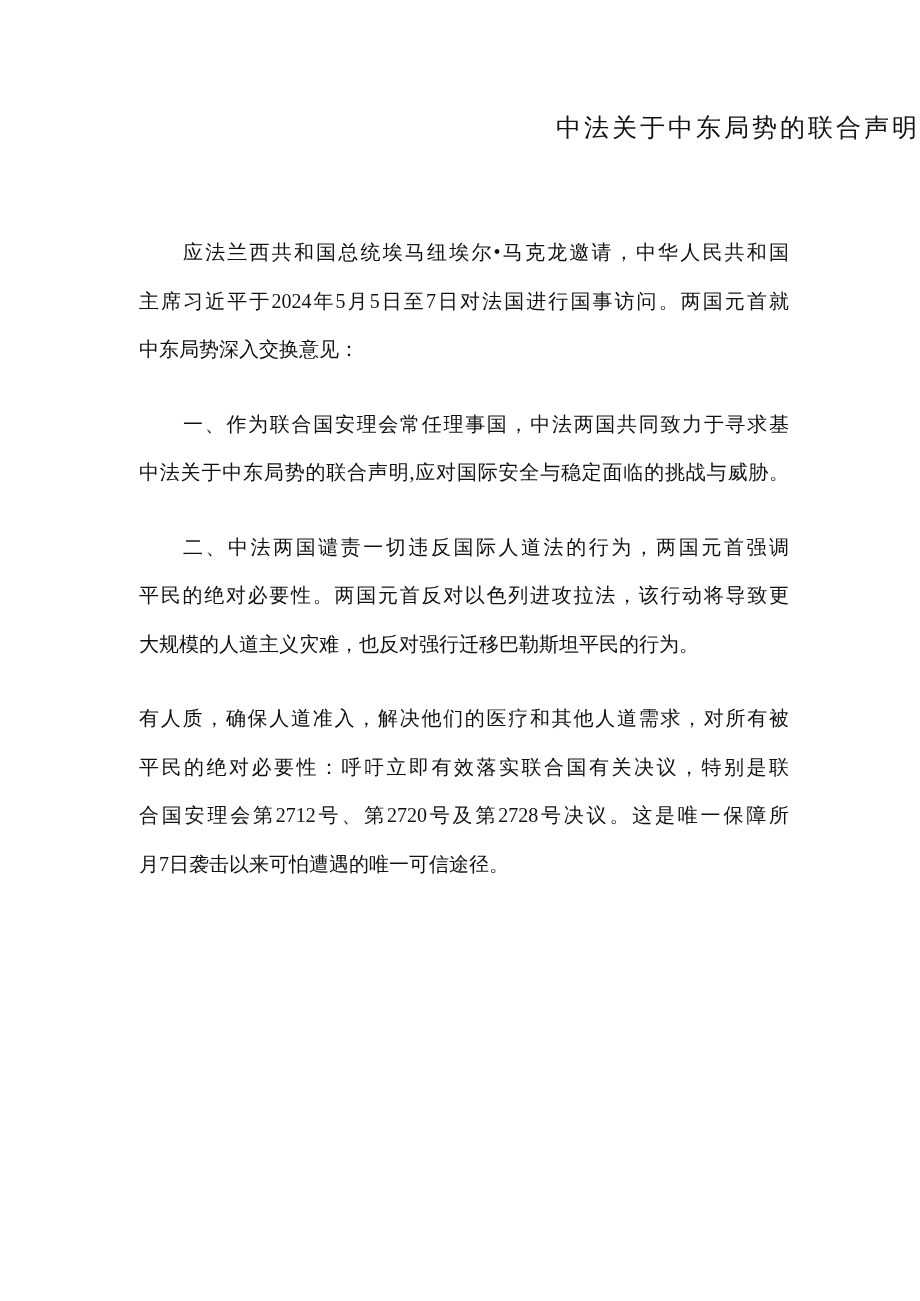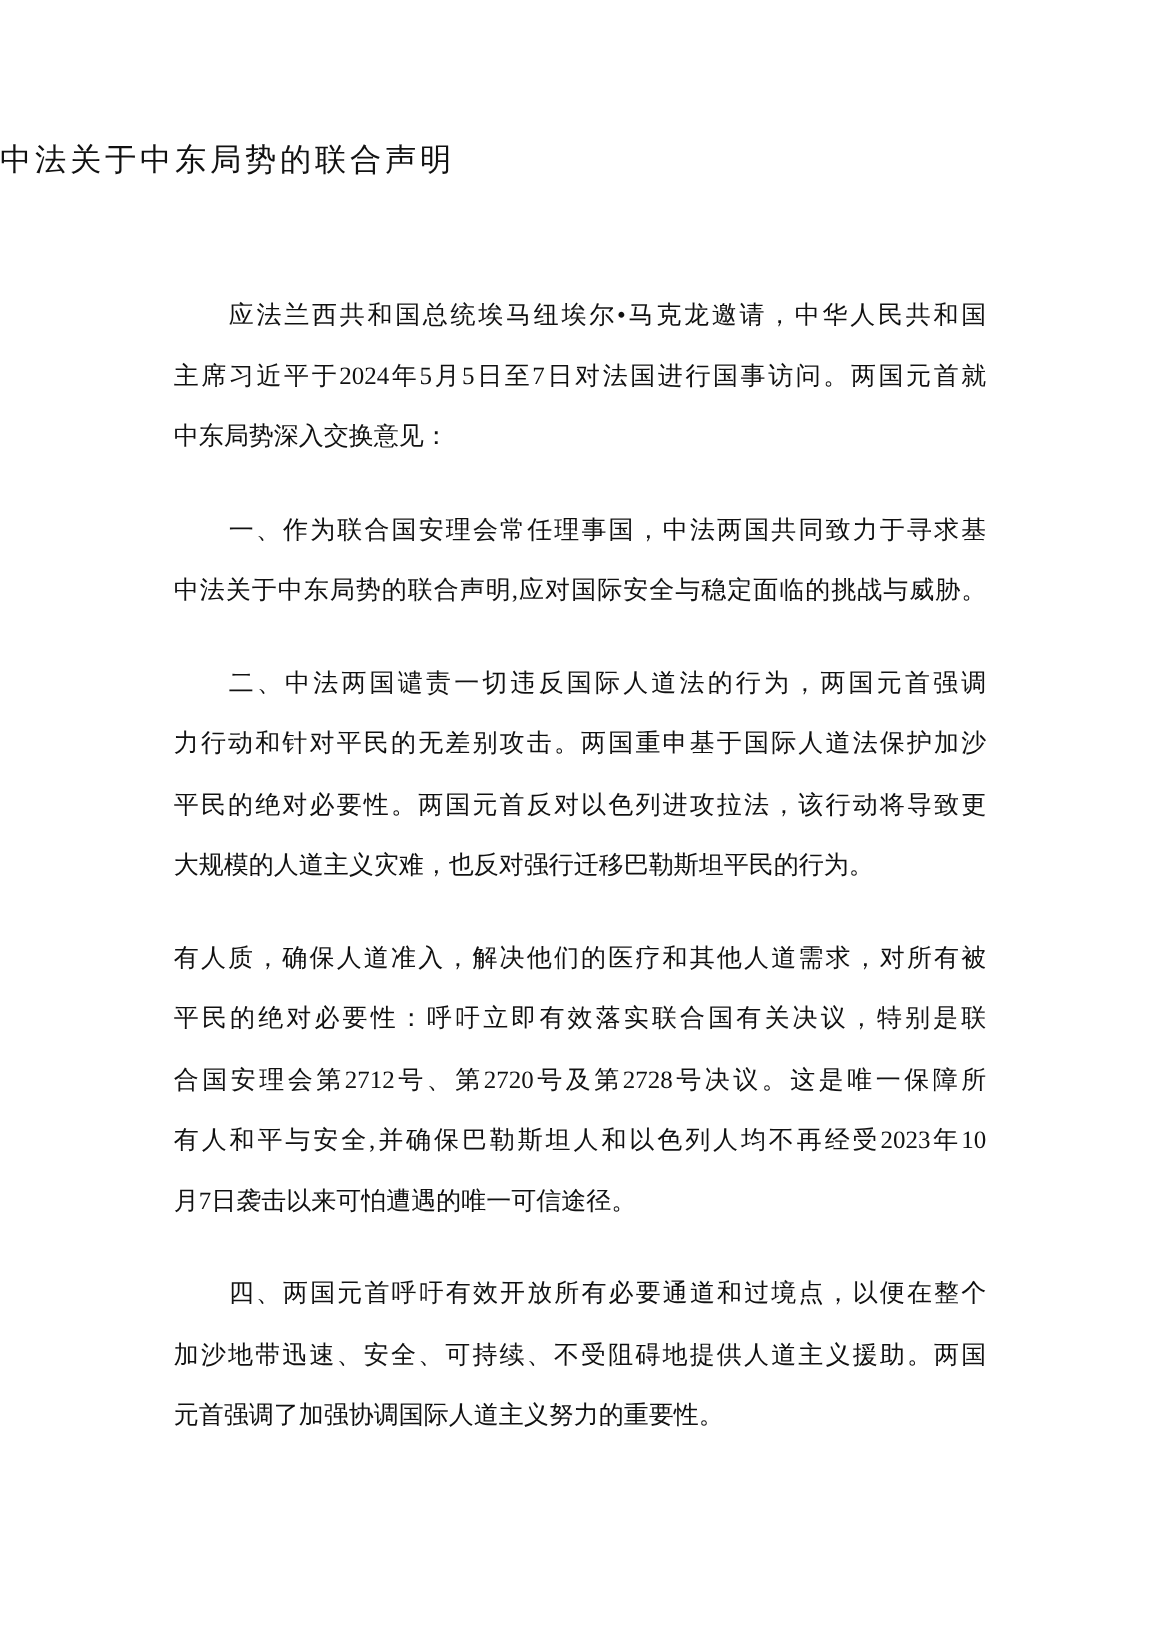--- a/index.html
+++ b/index.html
@@ -19,21 +19,21 @@
       position: absolute;
       left: 0; top: 0;
       width: 920px;
       height: 1301px;
     }
     .title {
       position: absolute;
       top: 112px;
       left: 0;
       width: 920px;
-      text-align: left;
+      text-align: right;
       font-size: 25px;
       letter-spacing: 3px;
       line-height: 32px;
       white-space: nowrap;
     }
     .body-text {
       position: absolute;
       left: 139px;
       top: 228px;
       width: 650px;
@@ -73,32 +73,25 @@
       <span class="line last">中东局势深入交换意见：</span>
     </div>
 
     <div class="para">
       <span class="line first">一、作为联合国安理会常任理事国，中法两国共同致力于寻求基</span>
       <span class="line">中法关于中东局势的联合声明,应对国际安全与稳定面临的挑战与威胁。</span>
     </div>
 
     <div class="para">
       <span class="line first">二、中法两国谴责一切违反国际人道法的行为，两国元首强调</span>
-      <span class="line">力行动和针对平民的无差别攻击。两国重申基于国际人道法保护加沙</span>
       <span class="line">平民的绝对必要性。两国元首反对以色列进攻拉法，该行动将导致更</span>
       <span class="line last">大规模的人道主义灾难，也反对强行迁移巴勒斯坦平民的行为。</span>
     </div>
 
     <div class="para">
       <span class="line">有人质，确保人道准入，解决他们的医疗和其他人道需求，对所有被</span>
       <span class="line">平民的绝对必要性：呼吁立即有效落实联合国有关决议，特别是联</span>
       <span class="line">合国安理会第2712号、第2720号及第2728号决议。这是唯一保障所</span>
-      <span class="line">有人和平与安全,并确保巴勒斯坦人和以色列人均不再经受2023年10</span>
       <span class="line last">月7日袭击以来可怕遭遇的唯一可信途径。</span>
     </div>
 
-    <div class="para">
-      <span class="line first">四、两国元首呼吁有效开放所有必要通道和过境点，以便在整个</span>
-      <span class="line">加沙地带迅速、安全、可持续、不受阻碍地提供人道主义援助。两国</span>
-      <span class="line last">元首强调了加强协调国际人道主义努力的重要性。</span>
-    </div>
   </div>
 </div>
 
 </body></html>

